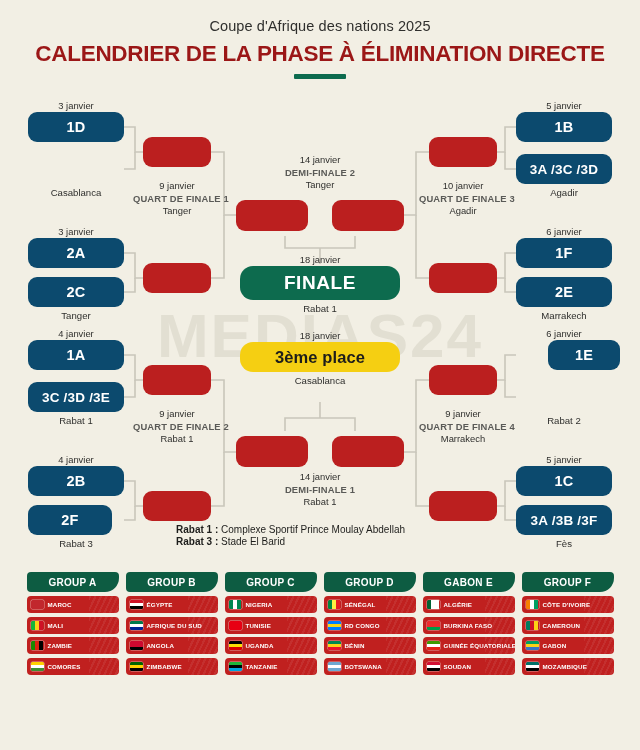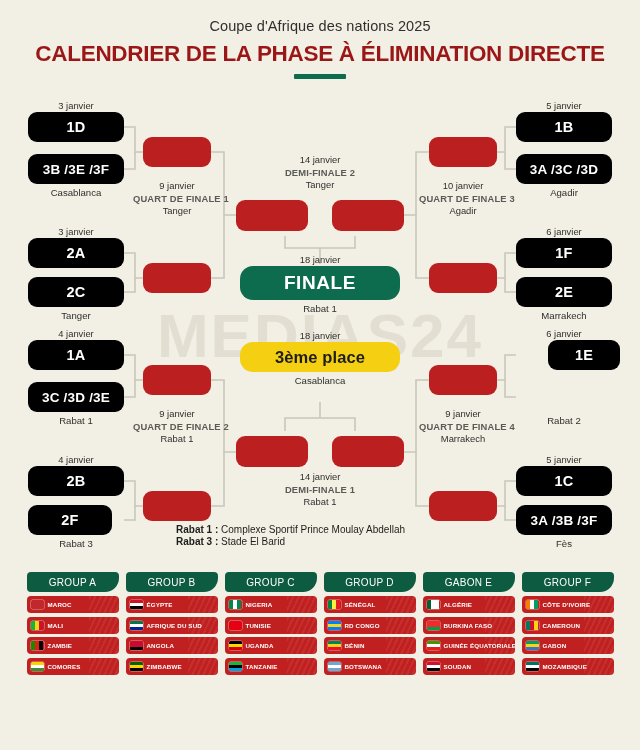--- a/index.html
+++ b/index.html
@@ -66,21 +66,21 @@
     z-index: 2;
   }
   .bracket svg.lines {
     position: absolute; left: 0; top: 0;
     width: 640px; height: 470px;
     pointer-events: none;
   }
 
   .box {
     position: absolute;
-    background: #000000;
+    background: #0c4a6e;
     border-radius: 9px;
     color: #fff;
     display: flex;
     align-items: center;
     justify-content: center;
     font-weight: 800;
     font-size: 14.5px;
     letter-spacing: 0.2px;
   }
   .box.wide-label { font-size: 13.5px; }
@@ -147,21 +147,21 @@
     justify-content: center;
     gap: 7px;
   }
   .group { width: 92px; }
   .group-head {
     height: 20px;
     background: #0d5c42;
     border-radius: 4px 4px 14px 4px;
     color: #fff;
     font-size: 10px;
-    font-weight: 400;
+    font-weight: 700;
     letter-spacing: 0.3px;
     display: flex; align-items: center; justify-content: center;
   }
   .group-body { margin-top: 4px; display: flex; flex-direction: column; gap: 3.5px; }
   .team {
     height: 17px;
     background: #c0201f;
     border-radius: 4px;
     display: flex; align-items: center;
     padding-left: 4px;
@@ -285,21 +285,20 @@
         <path d="M516 389 L505 389 L505 414 L497 414"></path>
         <path d="M516 428 L505 428 L505 414"></path>
 
         <path d="M429 288 L416 288 L416 360 L404 360"></path>
         <path d="M429 414 L416 414 L416 360"></path>
       </g>
     </svg>
 
     <div class="lbl date" style="left:28px; top:8px; width:96px;">3 janvier</div>
     <div class="box" style="left:28px; top:20px; width:96px; height:30px;">1D</div>
-    <div class="box wide-label" style="left:28px; top:62px; width:96px; height:30px;">3B /3E /3F</div>
     <div class="lbl city" style="left:28px; top:95px; width:96px;">Casablanca</div>
 
     <div class="lbl date" style="left:28px; top:134px; width:96px;">3 janvier</div>
     <div class="box" style="left:28px; top:146px; width:96px; height:30px;">2A</div>
     <div class="box" style="left:28px; top:185px; width:96px; height:30px;">2C</div>
     <div class="lbl city" style="left:28px; top:218px; width:96px;">Tanger</div>
 
     <div class="box empty" style="left:143px; top:45px; width:68px; height:30px;"></div>
     <div class="box empty" style="left:143px; top:171px; width:68px; height:30px;"></div>
     <div class="stage" style="left:133px; top:88px; width:88px;">

